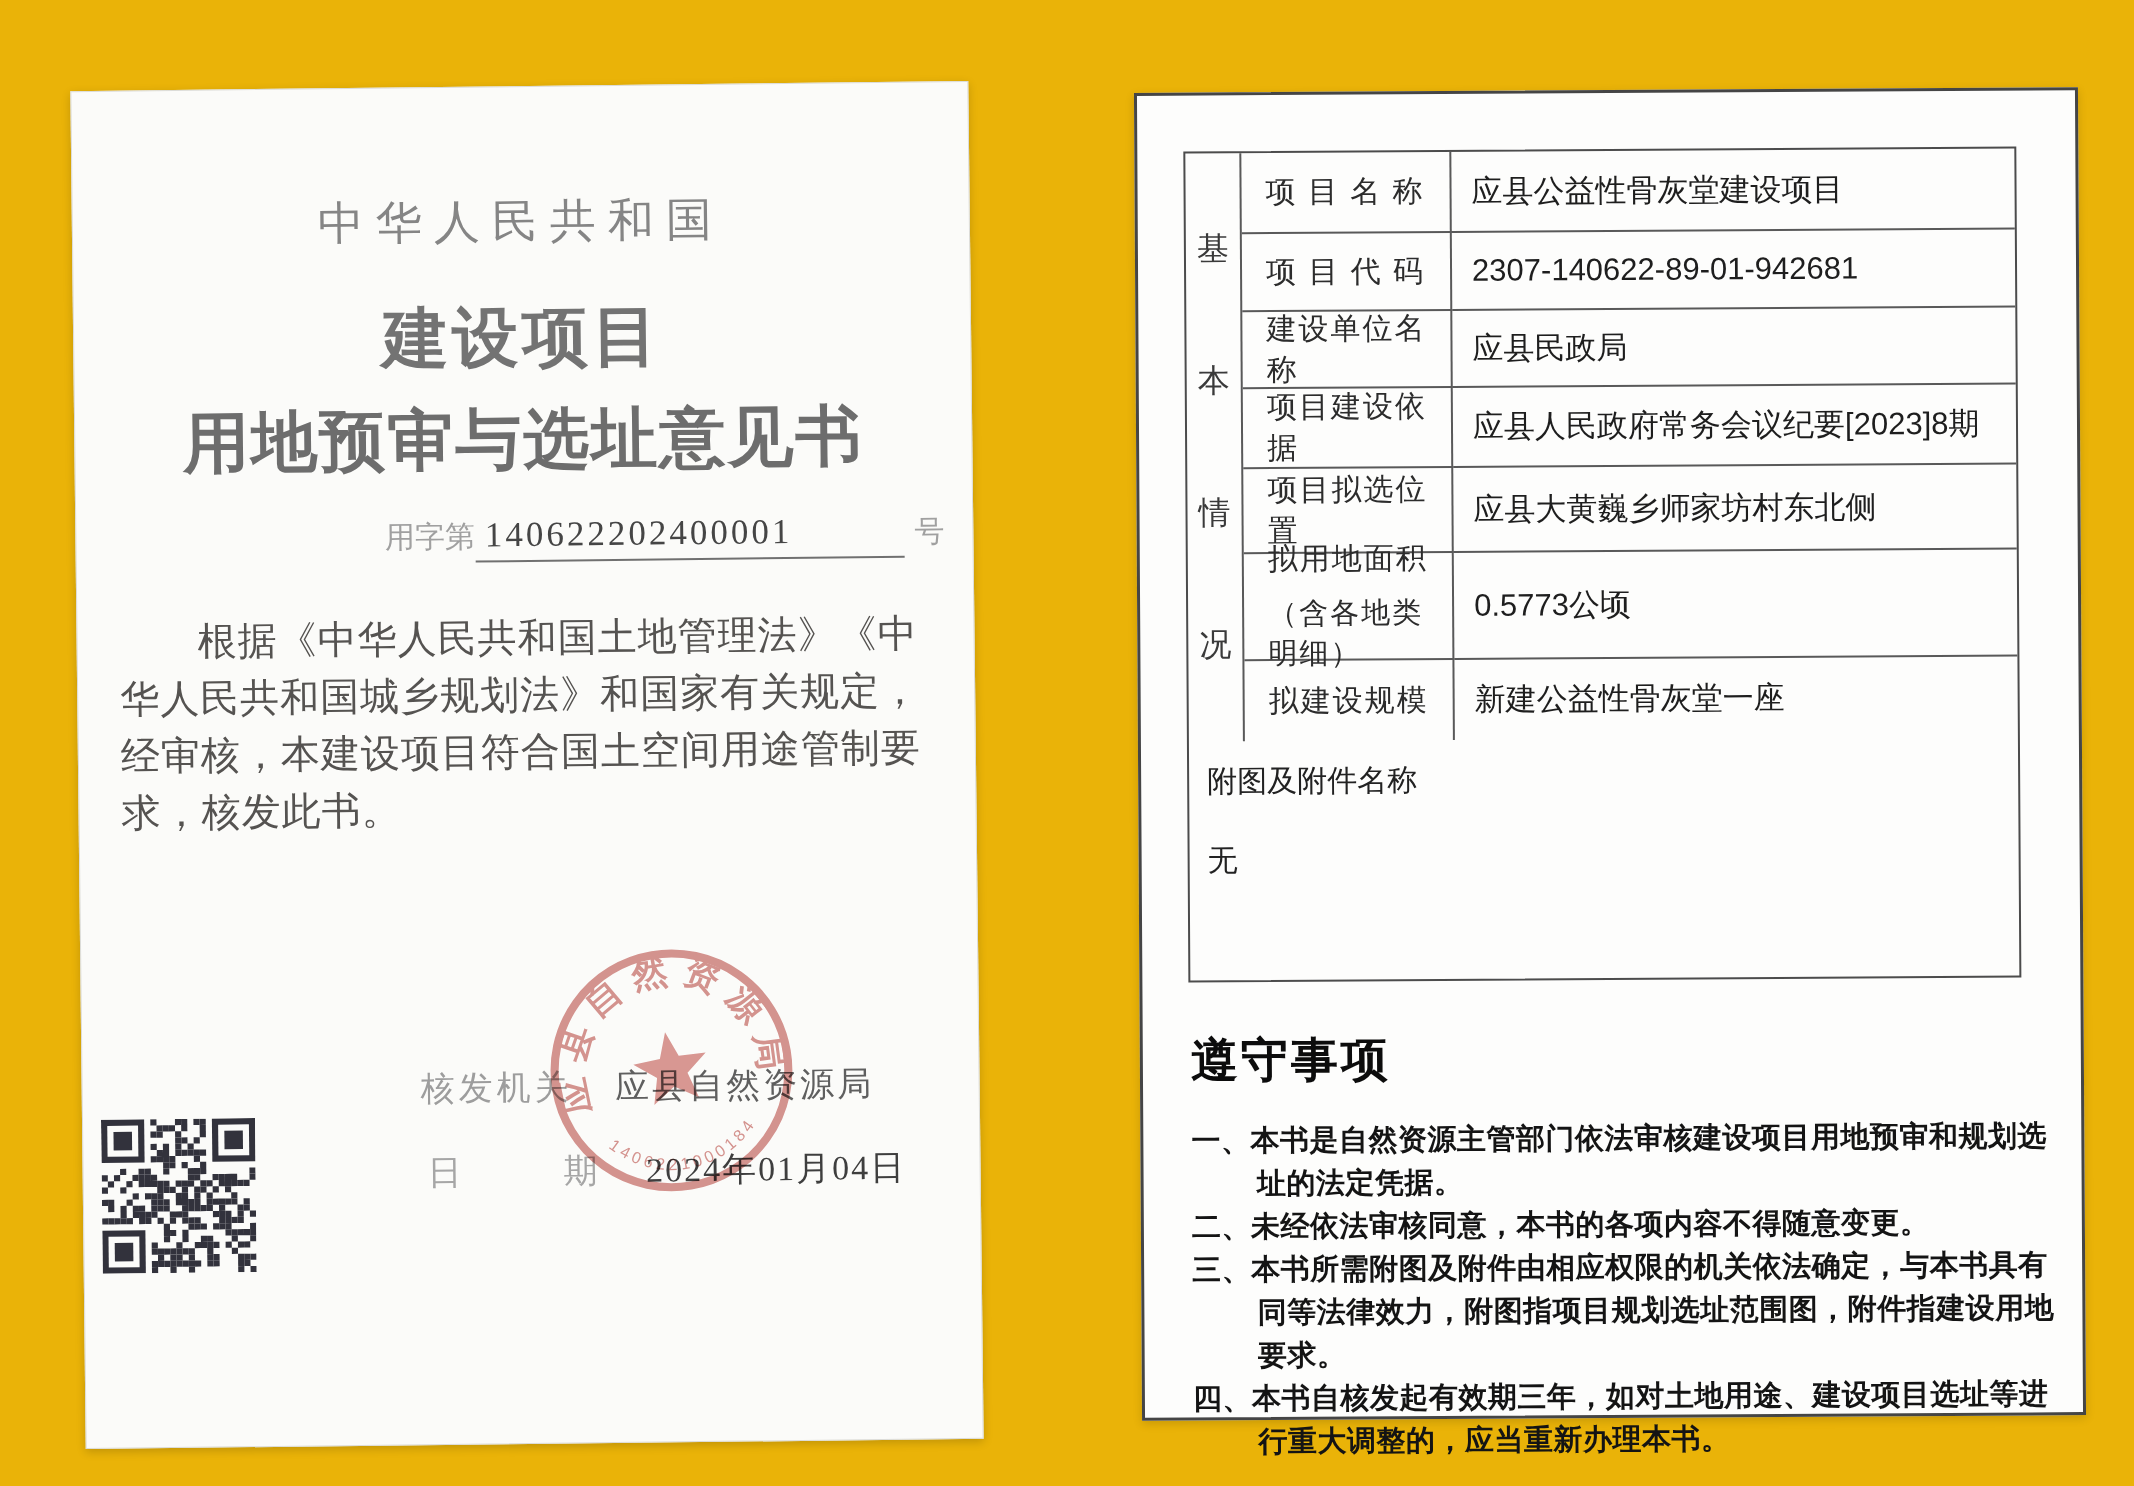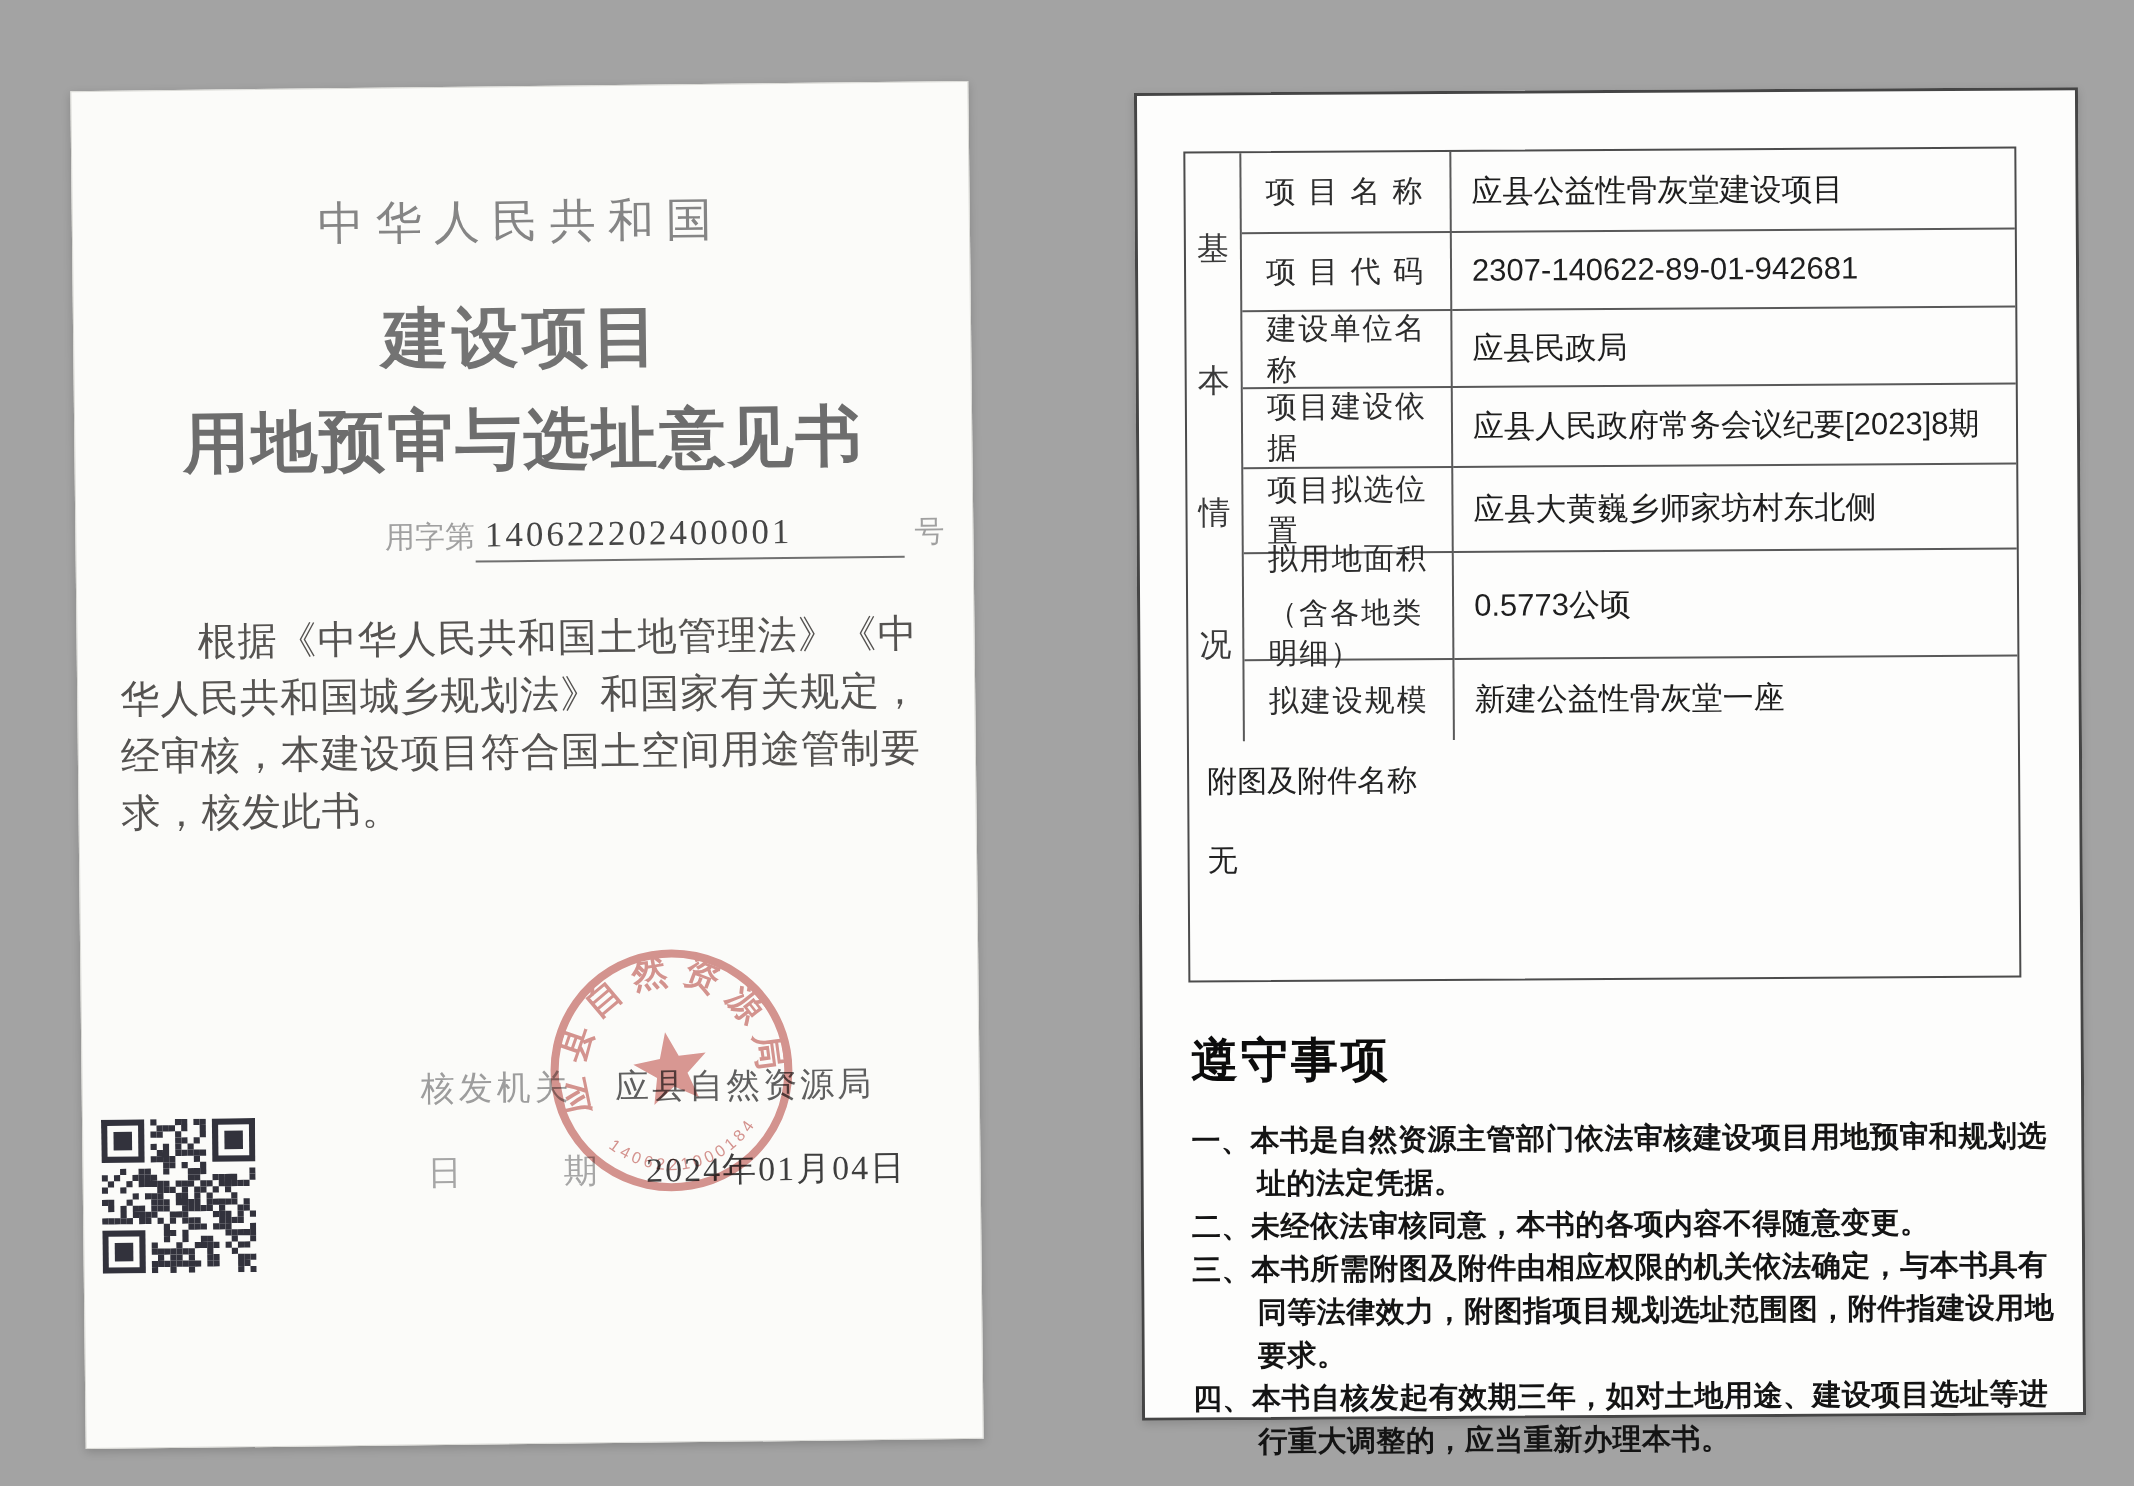--- a/index.html
+++ b/index.html
@@ -1,16 +1,16 @@
 <!DOCTYPE html>
 <html><head>
 <meta charset="utf-8">
 <style>
   html,body{margin:0;padding:0;background:#ffffff;}
-  .canvas{position:relative;width:2134px;height:1486px;background:#a3a3a3;overflow:hidden;
+  .canvas{position:relative;width:2134px;height:1486px;background:#eab308;overflow:hidden;
           font-family:"Liberation Serif","DejaVu Serif",serif;}
   .page{position:absolute;background:#fbfbf9;}
   
   .page-left{left:78px;top:86px;width:896px;height:1356px;transform:rotate(-0.65deg);
              border:1px solid #dcdcd8;box-shadow:0 3px 10px rgba(0,0,0,.18);}
   .country{position:absolute;top:104px;left:0;width:100%;text-align:center;
            font-size:46px;letter-spacing:12px;color:#858585;}
   .doc-title{position:absolute;top:206px;left:0;width:100%;text-align:center;
              font-size:66px;letter-spacing:4px;color:#737373;font-weight:600;}
   .doc-title2{position:absolute;top:308px;left:0;width:100%;text-align:center;

